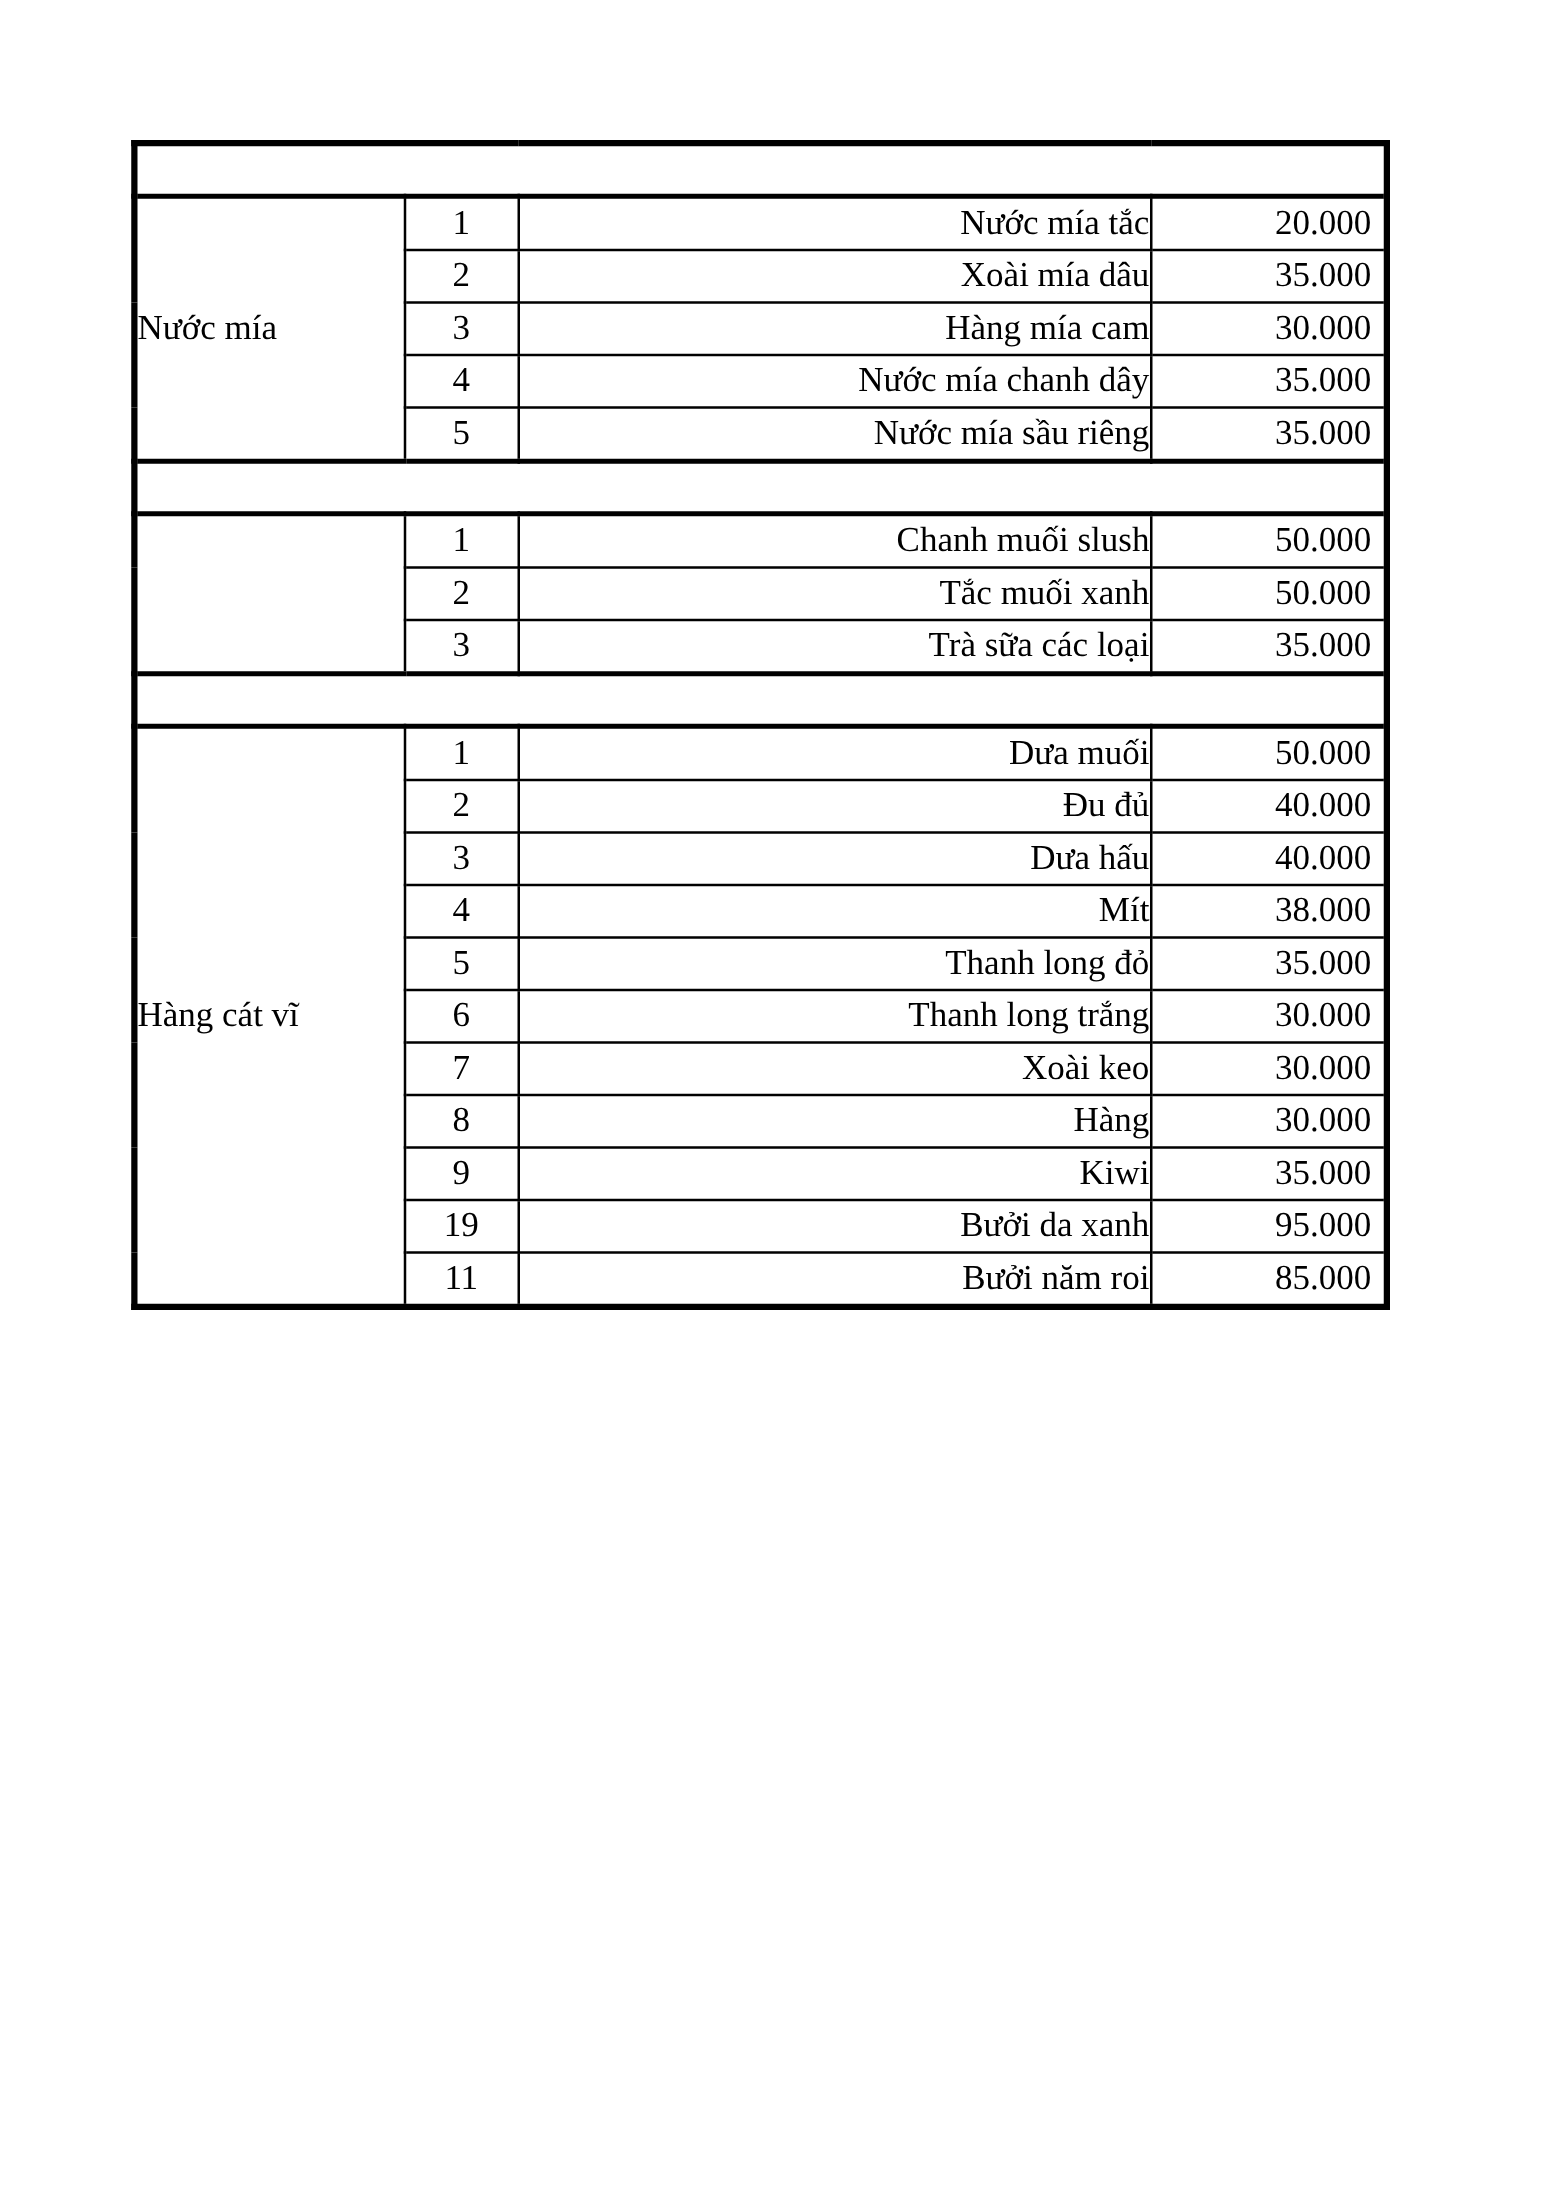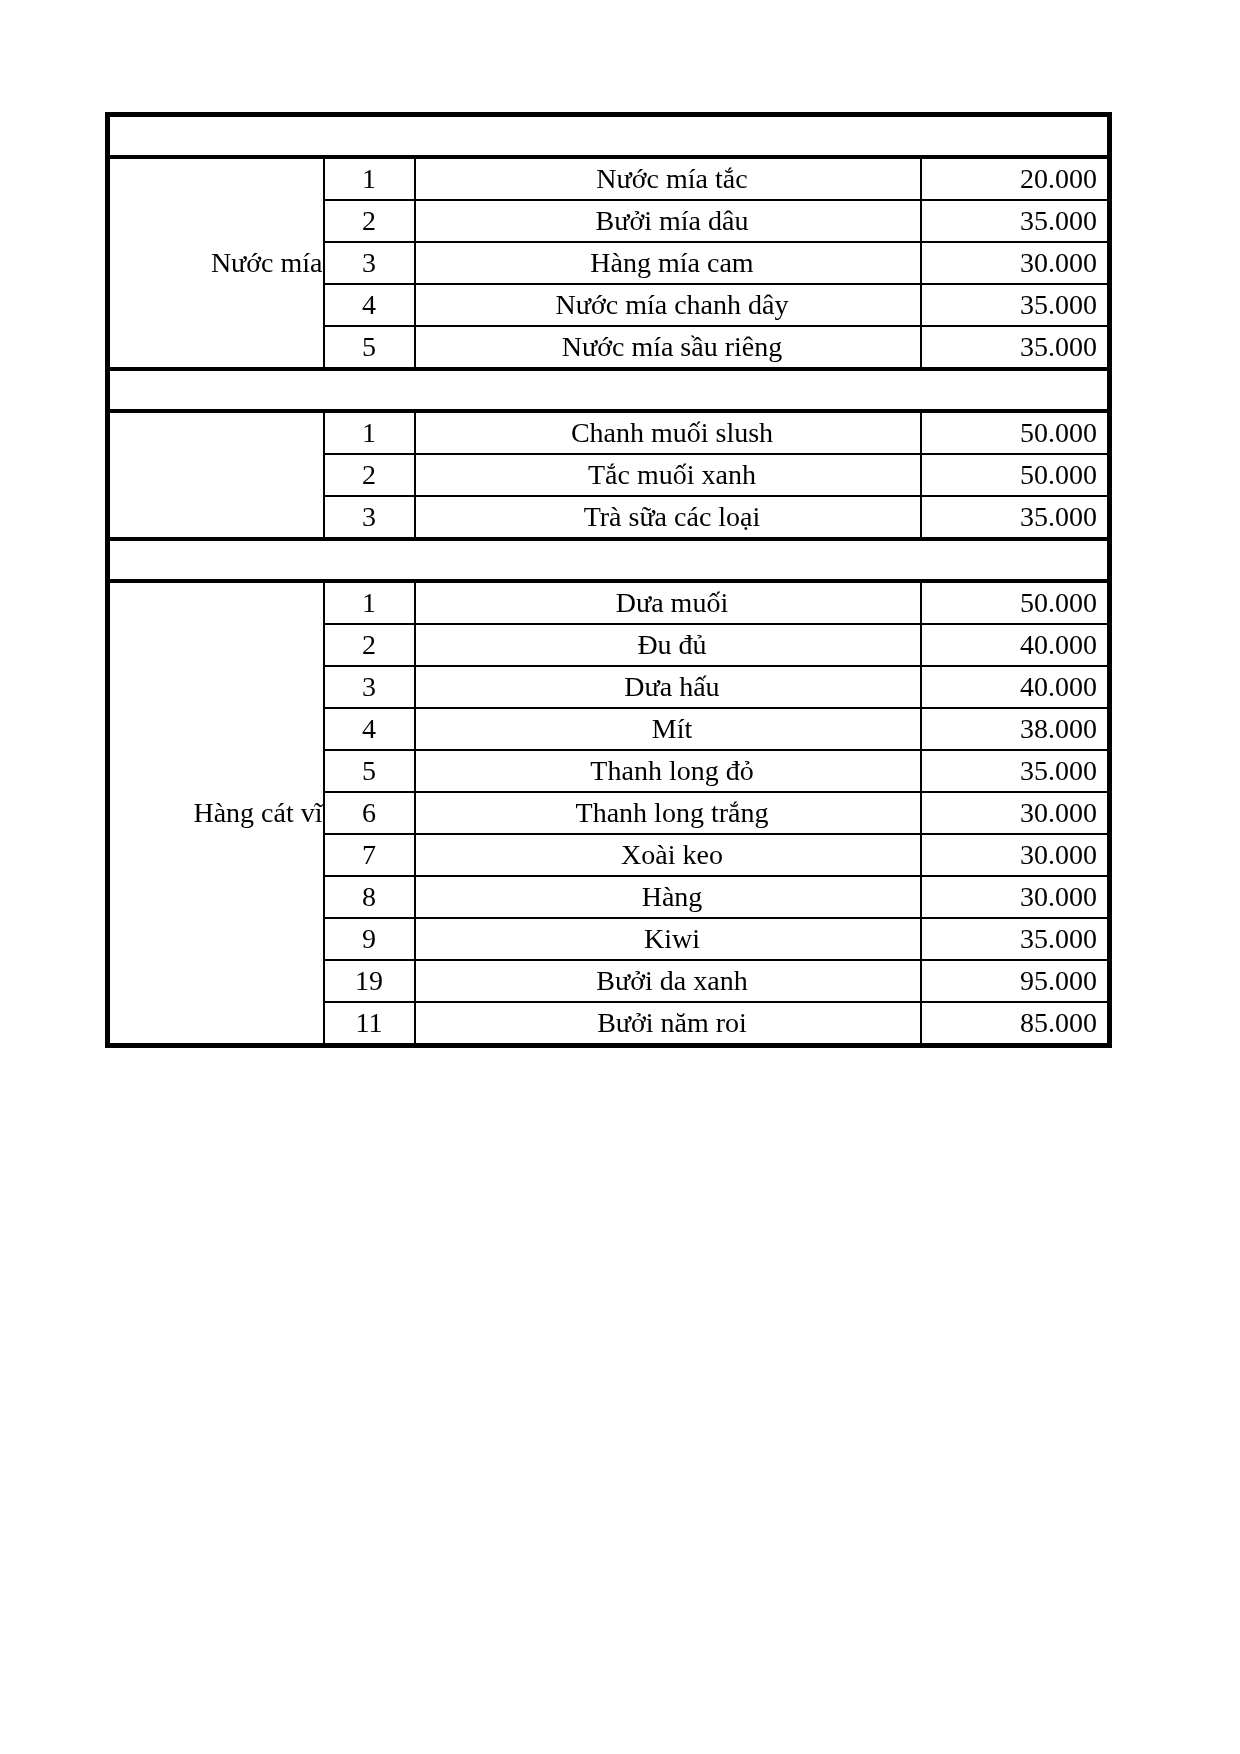--- a/index.html
+++ b/index.html
@@ -36,29 +36,29 @@
   .price-table tr.header-row td {
     height: 38px;
     border-bottom: 4px solid #000000;
   }
   .price-table tr.sep-row td {
     height: 38px;
     border-top: 4px solid #000000;
     border-bottom: 4px solid #000000;
   }
   .price-table td.label-cell {
-    text-align: right;
+    text-align: left;
     border-top: 4px solid #000000;
     border-bottom: 4px solid #000000;
   }
   .price-table td.num-cell {
     text-align: center;
   }
   .price-table td.name-cell {
-    text-align: center;
+    text-align: right;
     padding-left: 9px;
   }
   .price-table td.price-cell {
     text-align: right;
     padding-right: 10px;
     padding-left: 40px;
   }
 </style>
 </head>
 <body>
@@ -75,21 +75,21 @@
         <td colspan="4"></td>
       </tr>
       <tr>
         <td class="label-cell" rowspan="5">Nước mía</td>
         <td class="num-cell">1</td>
         <td class="name-cell">Nước mía tắc</td>
         <td class="price-cell">20.000</td>
       </tr>
       <tr>
         <td class="num-cell">2</td>
-        <td class="name-cell">Bưởi mía dâu</td>
+        <td class="name-cell">Xoài mía dâu</td>
         <td class="price-cell">35.000</td>
       </tr>
       <tr>
         <td class="num-cell">3</td>
         <td class="name-cell">Hàng mía cam</td>
         <td class="price-cell">30.000</td>
       </tr>
       <tr>
         <td class="num-cell">4</td>
         <td class="name-cell">Nước mía chanh dây</td>

